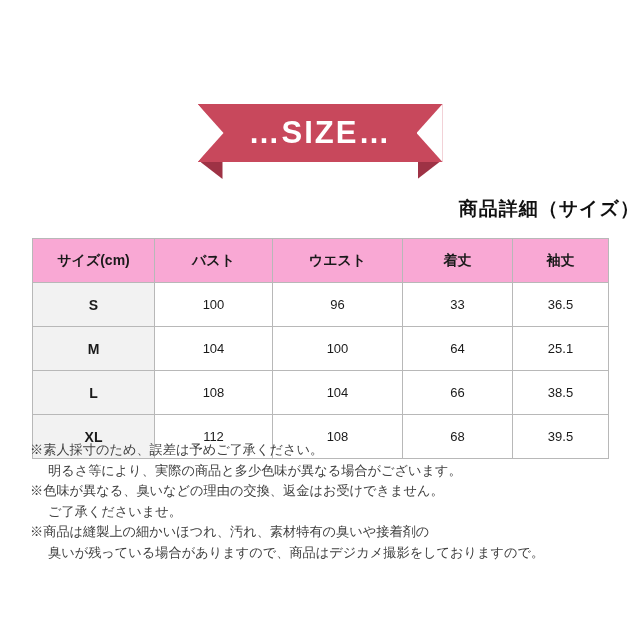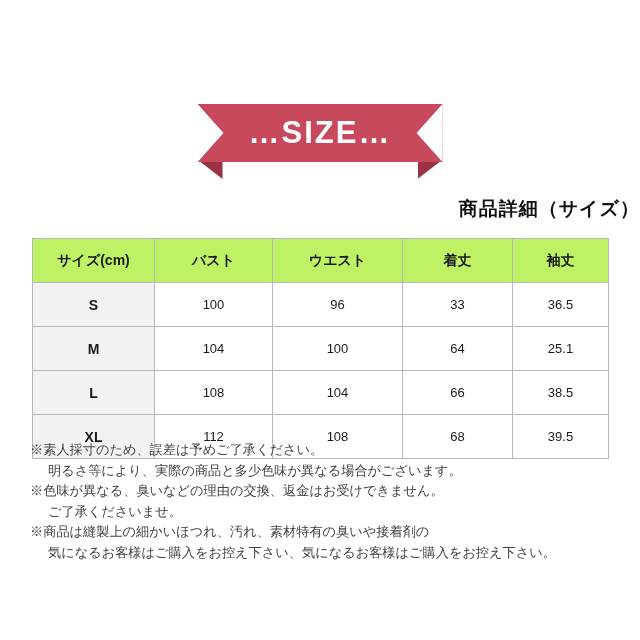--- a/index.html
+++ b/index.html
@@ -124,21 +124,21 @@
   table.size-table td {
     border: 1px solid #b8b8b8;
     height: 41px;
     text-align: center;
     vertical-align: middle;
     font-size: 13px;
     color: #1a1a1a;
     font-weight: normal;
   }
   table.size-table thead th {
-    background: #bef264;
+    background: #f9a8d4;
     font-size: 14px;
     font-weight: bold;
   }
   table.size-table tbody td:first-child {
     background: #f2f2f2;
     font-weight: bold;
     font-size: 14px;
   }
   table.size-table col.c0 { width: 122px; }
   table.size-table col.c1 { width: 118px; }
@@ -231,16 +231,16 @@
       </tbody>
     </table>
   </div>
 
   <div class="notes">
     <div class="line">※素人採寸のため、誤差は予めご了承ください。</div>
     <div class="line indent">明るさ等により、実際の商品と多少色味が異なる場合がございます。</div>
     <div class="line">※色味が異なる、臭いなどの理由の交換、返金はお受けできません。</div>
     <div class="line indent">ご了承くださいませ。</div>
     <div class="line">※商品は縫製上の細かいほつれ、汚れ、素材特有の臭いや接着剤の</div>
-    <div class="line indent">気になるお客様はご購入をお控え下さい、気になるお客様はご購入をお控え下さい。</div>
+    <div class="line indent">臭いが残っている場合がありますので、商品はデジカメ撮影をしておりますので。</div>
   </div>
 
 </div>
 
 </body></html>

